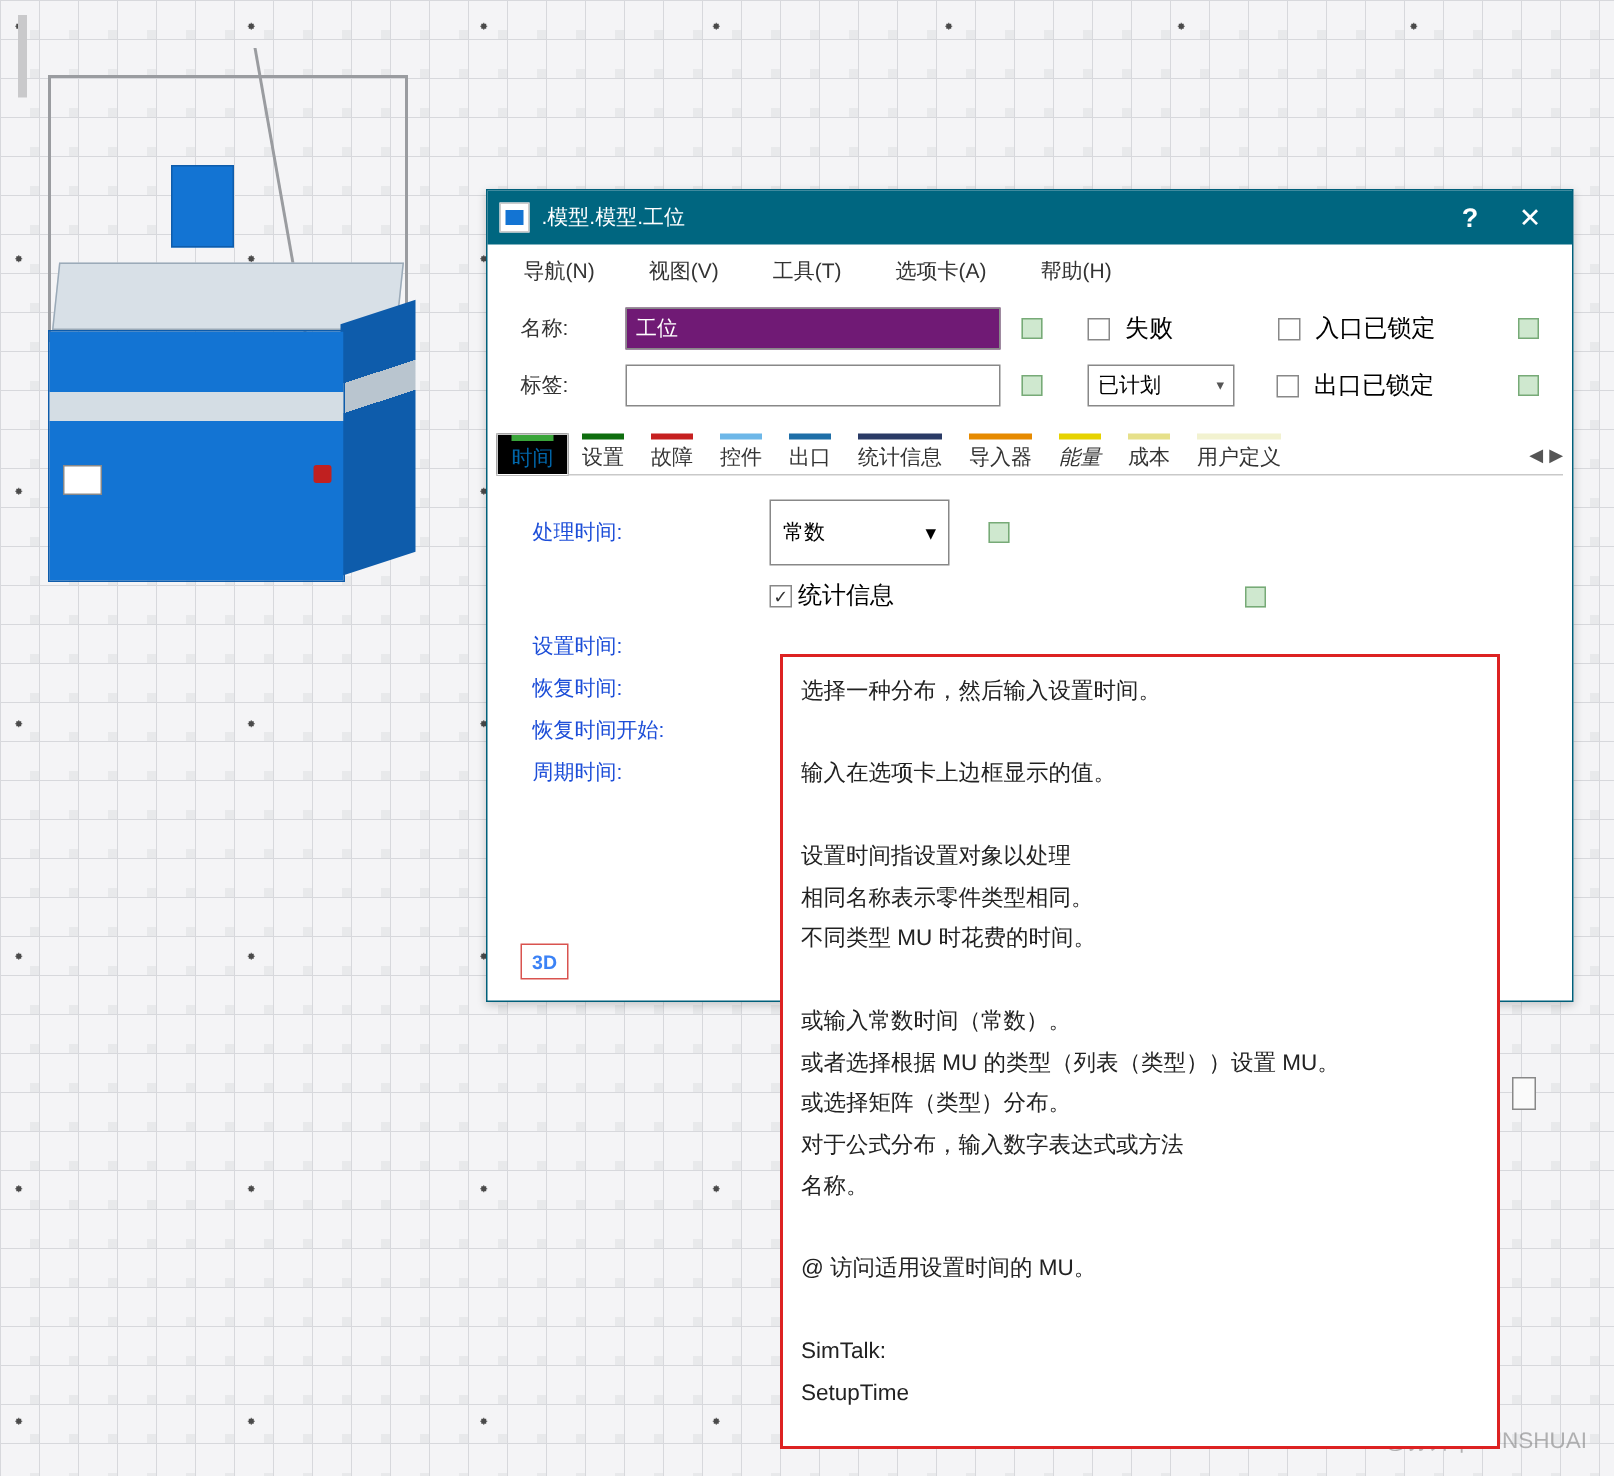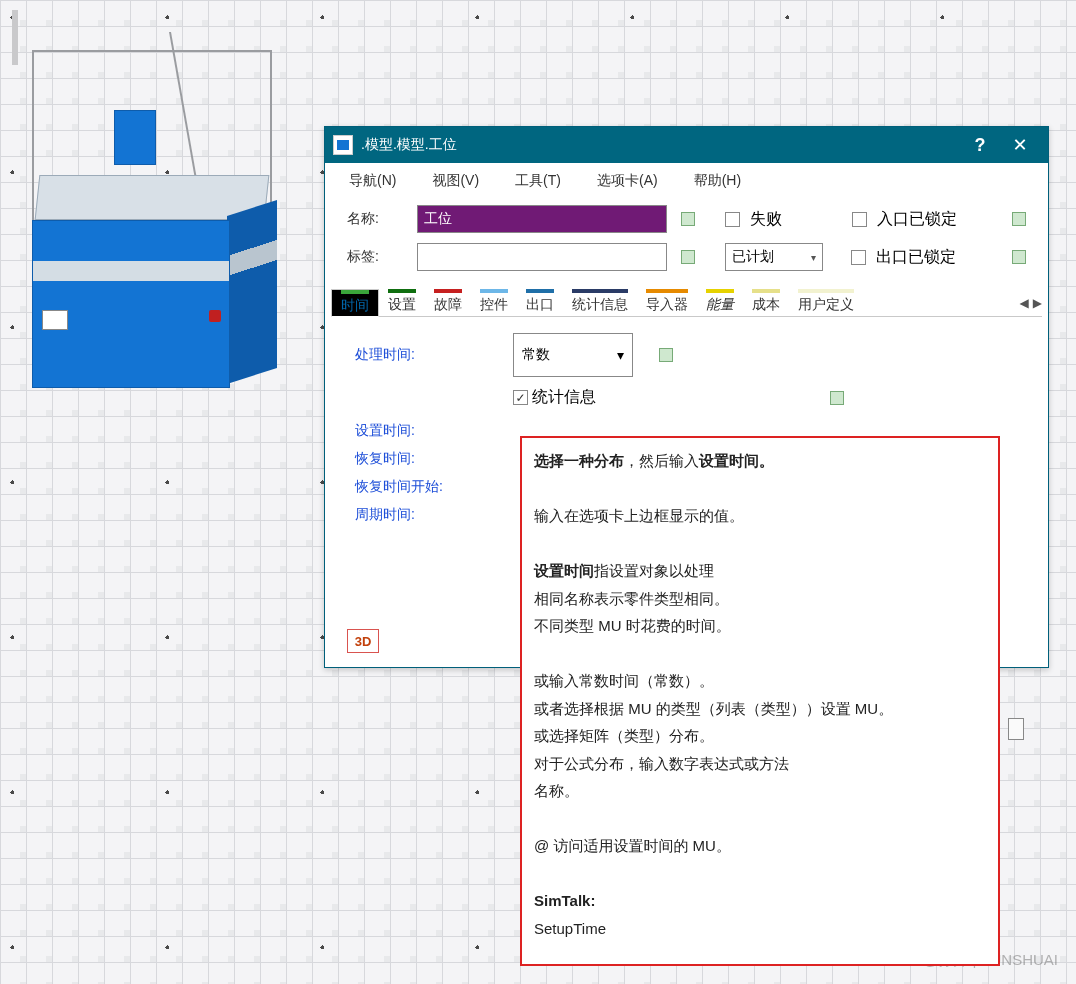--- a/index.html
+++ b/index.html
@@ -63,25 +63,25 @@
   .tab .bar{height:4px;width:100%;}
   .tab.active{border:1px solid #c9c9c9;border-bottom:1px solid #fff;background:#000000;color:#0066aa;}
   .tab-scroll{position:absolute;right:0;top:0;display:flex;gap:4px;font-size:12px;color:#555;align-items:center;height:28px;}
 
   .tab-body{padding:16px 18px 12px 30px;min-height:350px;position:relative;}
   .tb-row{display:flex;align-items:center;margin-bottom:10px;}
   .tb-lbl{width:158px;font-size:14px;color:#1d4ed8;}
   .combo2{width:120px;height:44px;border:1px solid #888;display:flex;align-items:center;justify-content:space-between;padding:0 8px;font-size:14px;}
   .val{flex:1;max-width:320px;height:28px;border:1px solid #888;padding:2px 6px;margin-left:8px;font-size:14px;}
 
-  .btn3d{position:absolute;left:22px;bottom:14px;width:32px;height:24px;border:1px solid #d9534f;color:#c2410c;font-size:13px;display:flex;align-items:center;justify-content:center;font-weight:bold;}
+  .btn3d{position:absolute;left:22px;bottom:14px;width:32px;height:24px;border:1px solid #d9534f;color:#3b82f6;font-size:13px;display:flex;align-items:center;justify-content:center;font-weight:bold;}
 
   
   .tooltip{position:absolute;left:520px;top:436px;width:480px;height:530px;background:#fff;border:2px solid #d22;z-index:50;padding:10px 12px 6px;font-size:15px;line-height:1.7;color:#222;overflow:hidden;}
-  .tooltip b{font-weight:bold;text-align:right;}
+  .tooltip b{font-weight:normal;text-align:right;}
   .tooltip p{margin:0 0 2px;}
 
   .button-edge{position:absolute;right:52px;top:718px;width:16px;height:22px;border:1px solid #888;background:#fafafa;}
 
   .watermark{position:absolute;right:18px;bottom:14px;color:rgba(120,120,120,0.55);font-size:15px;}
 </style>
 </head>
 <body>
 
 <div class="bg"></div>

